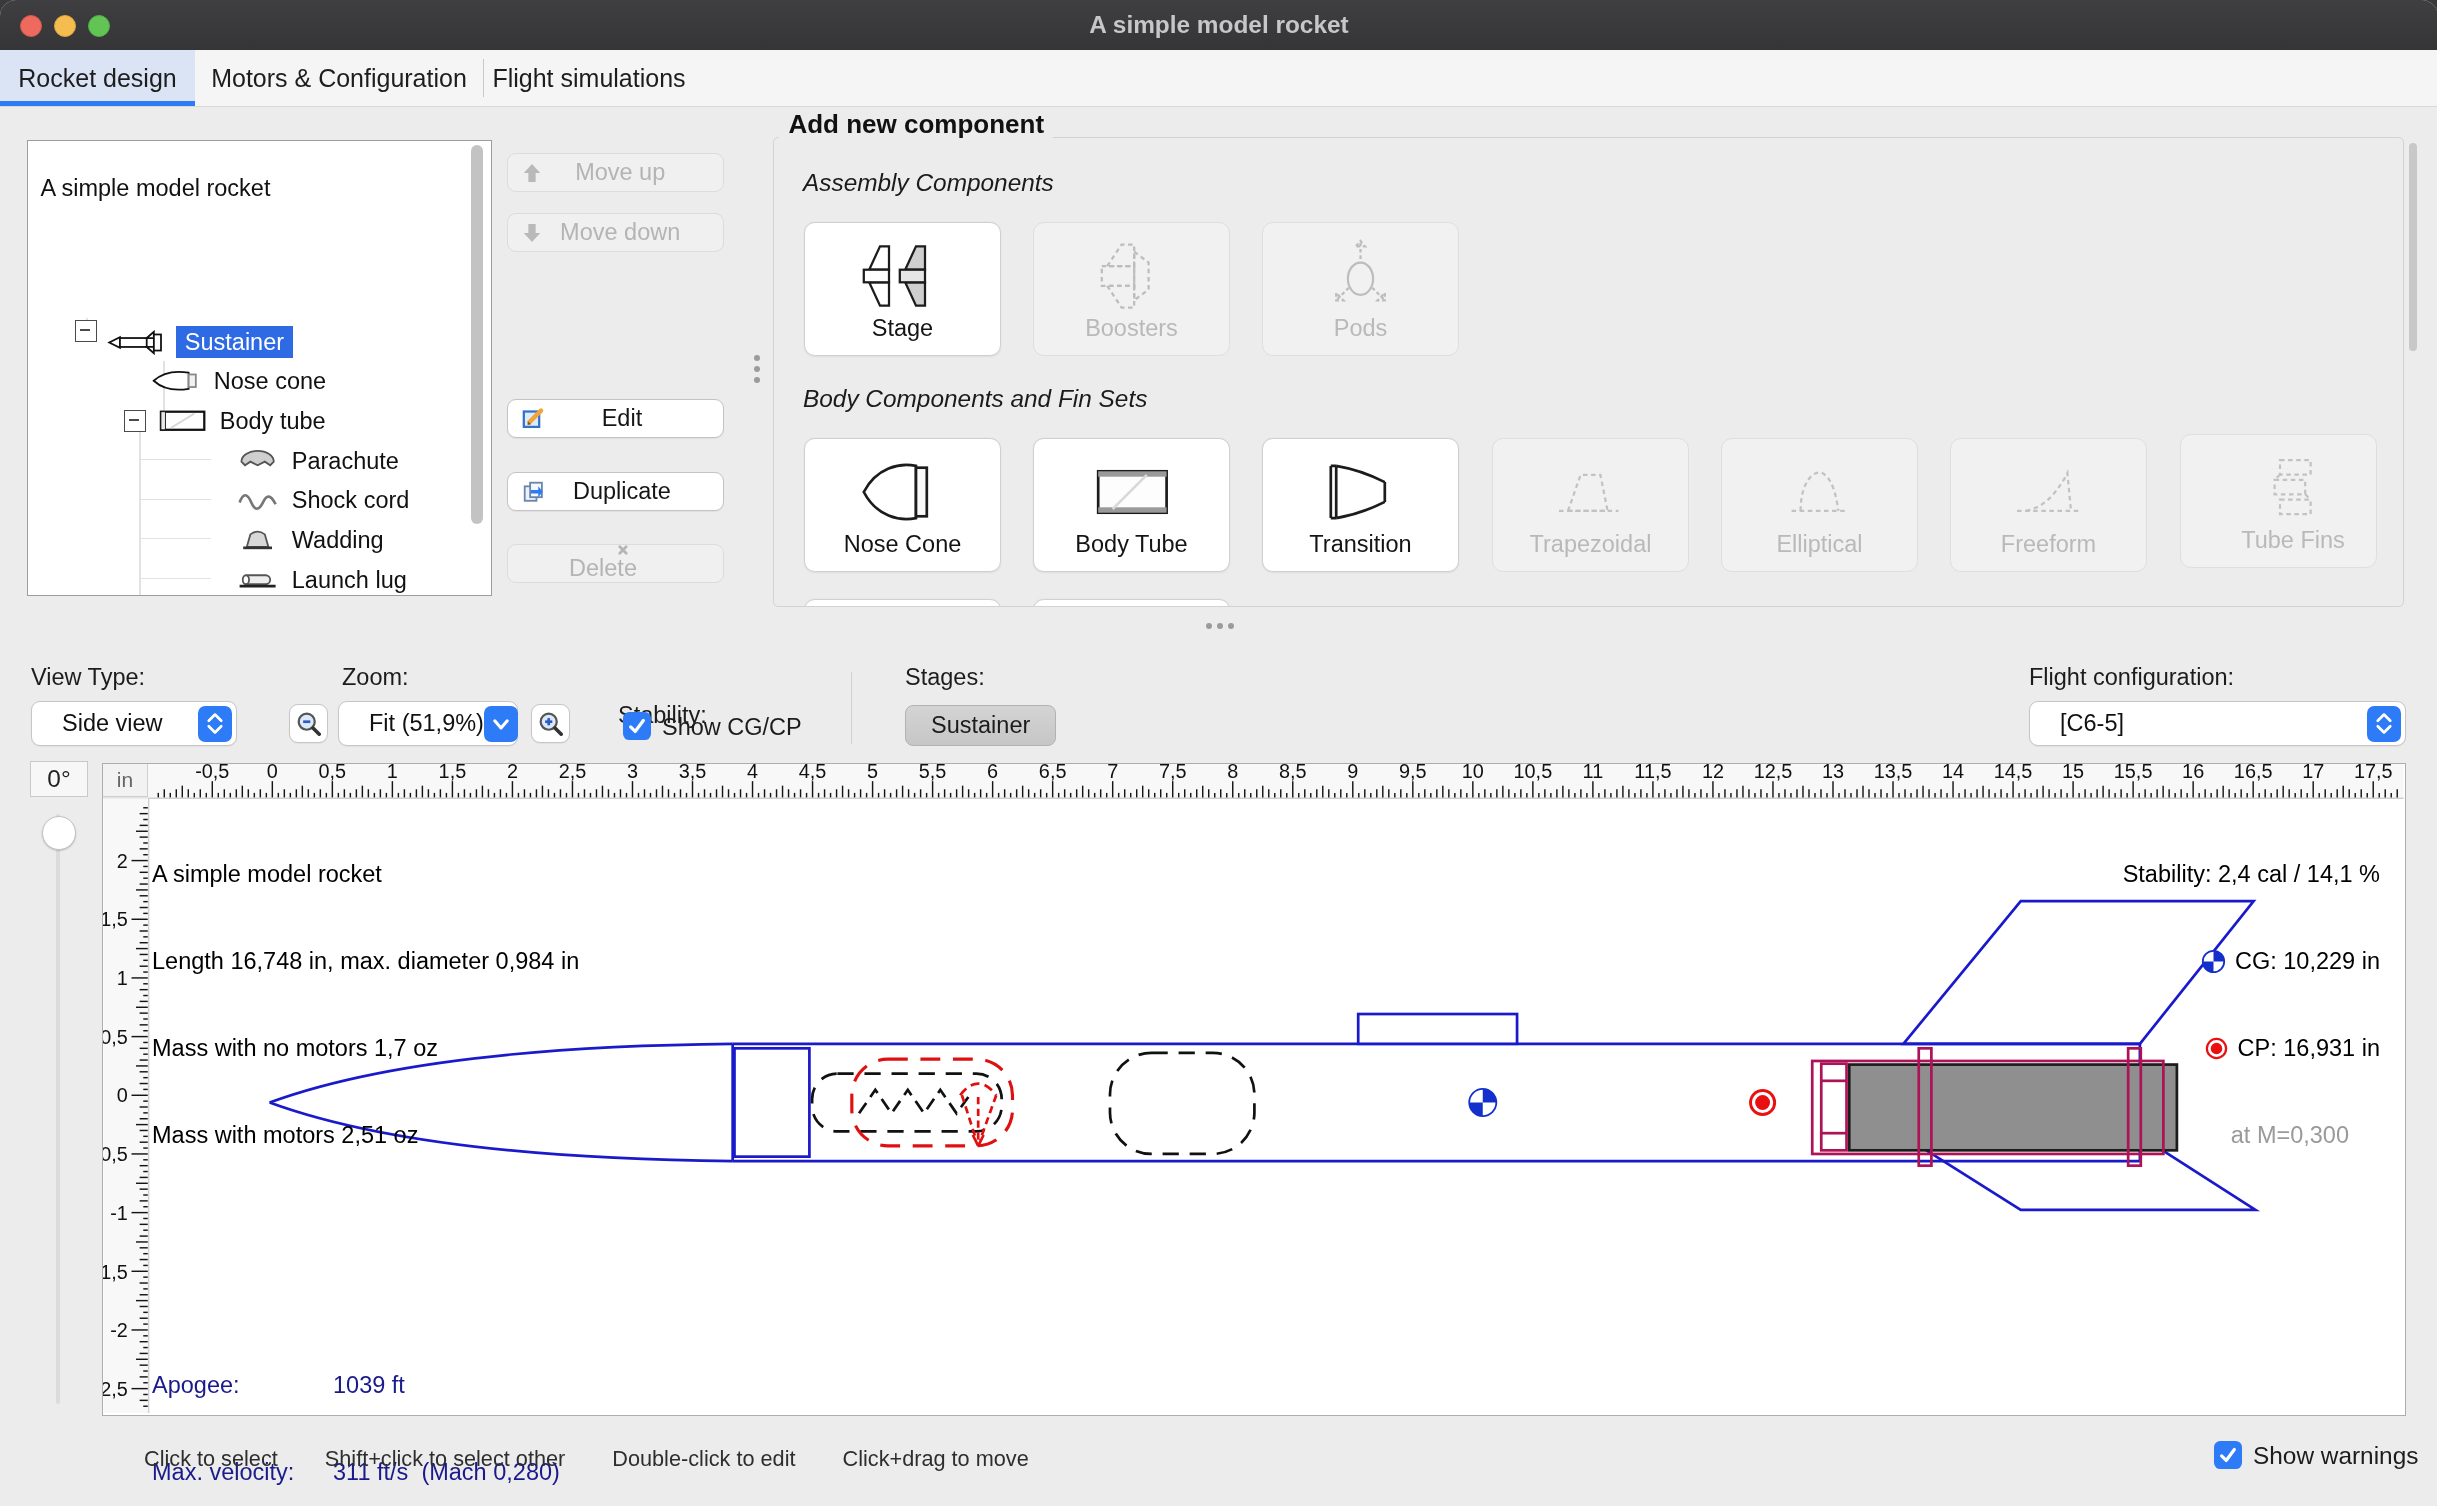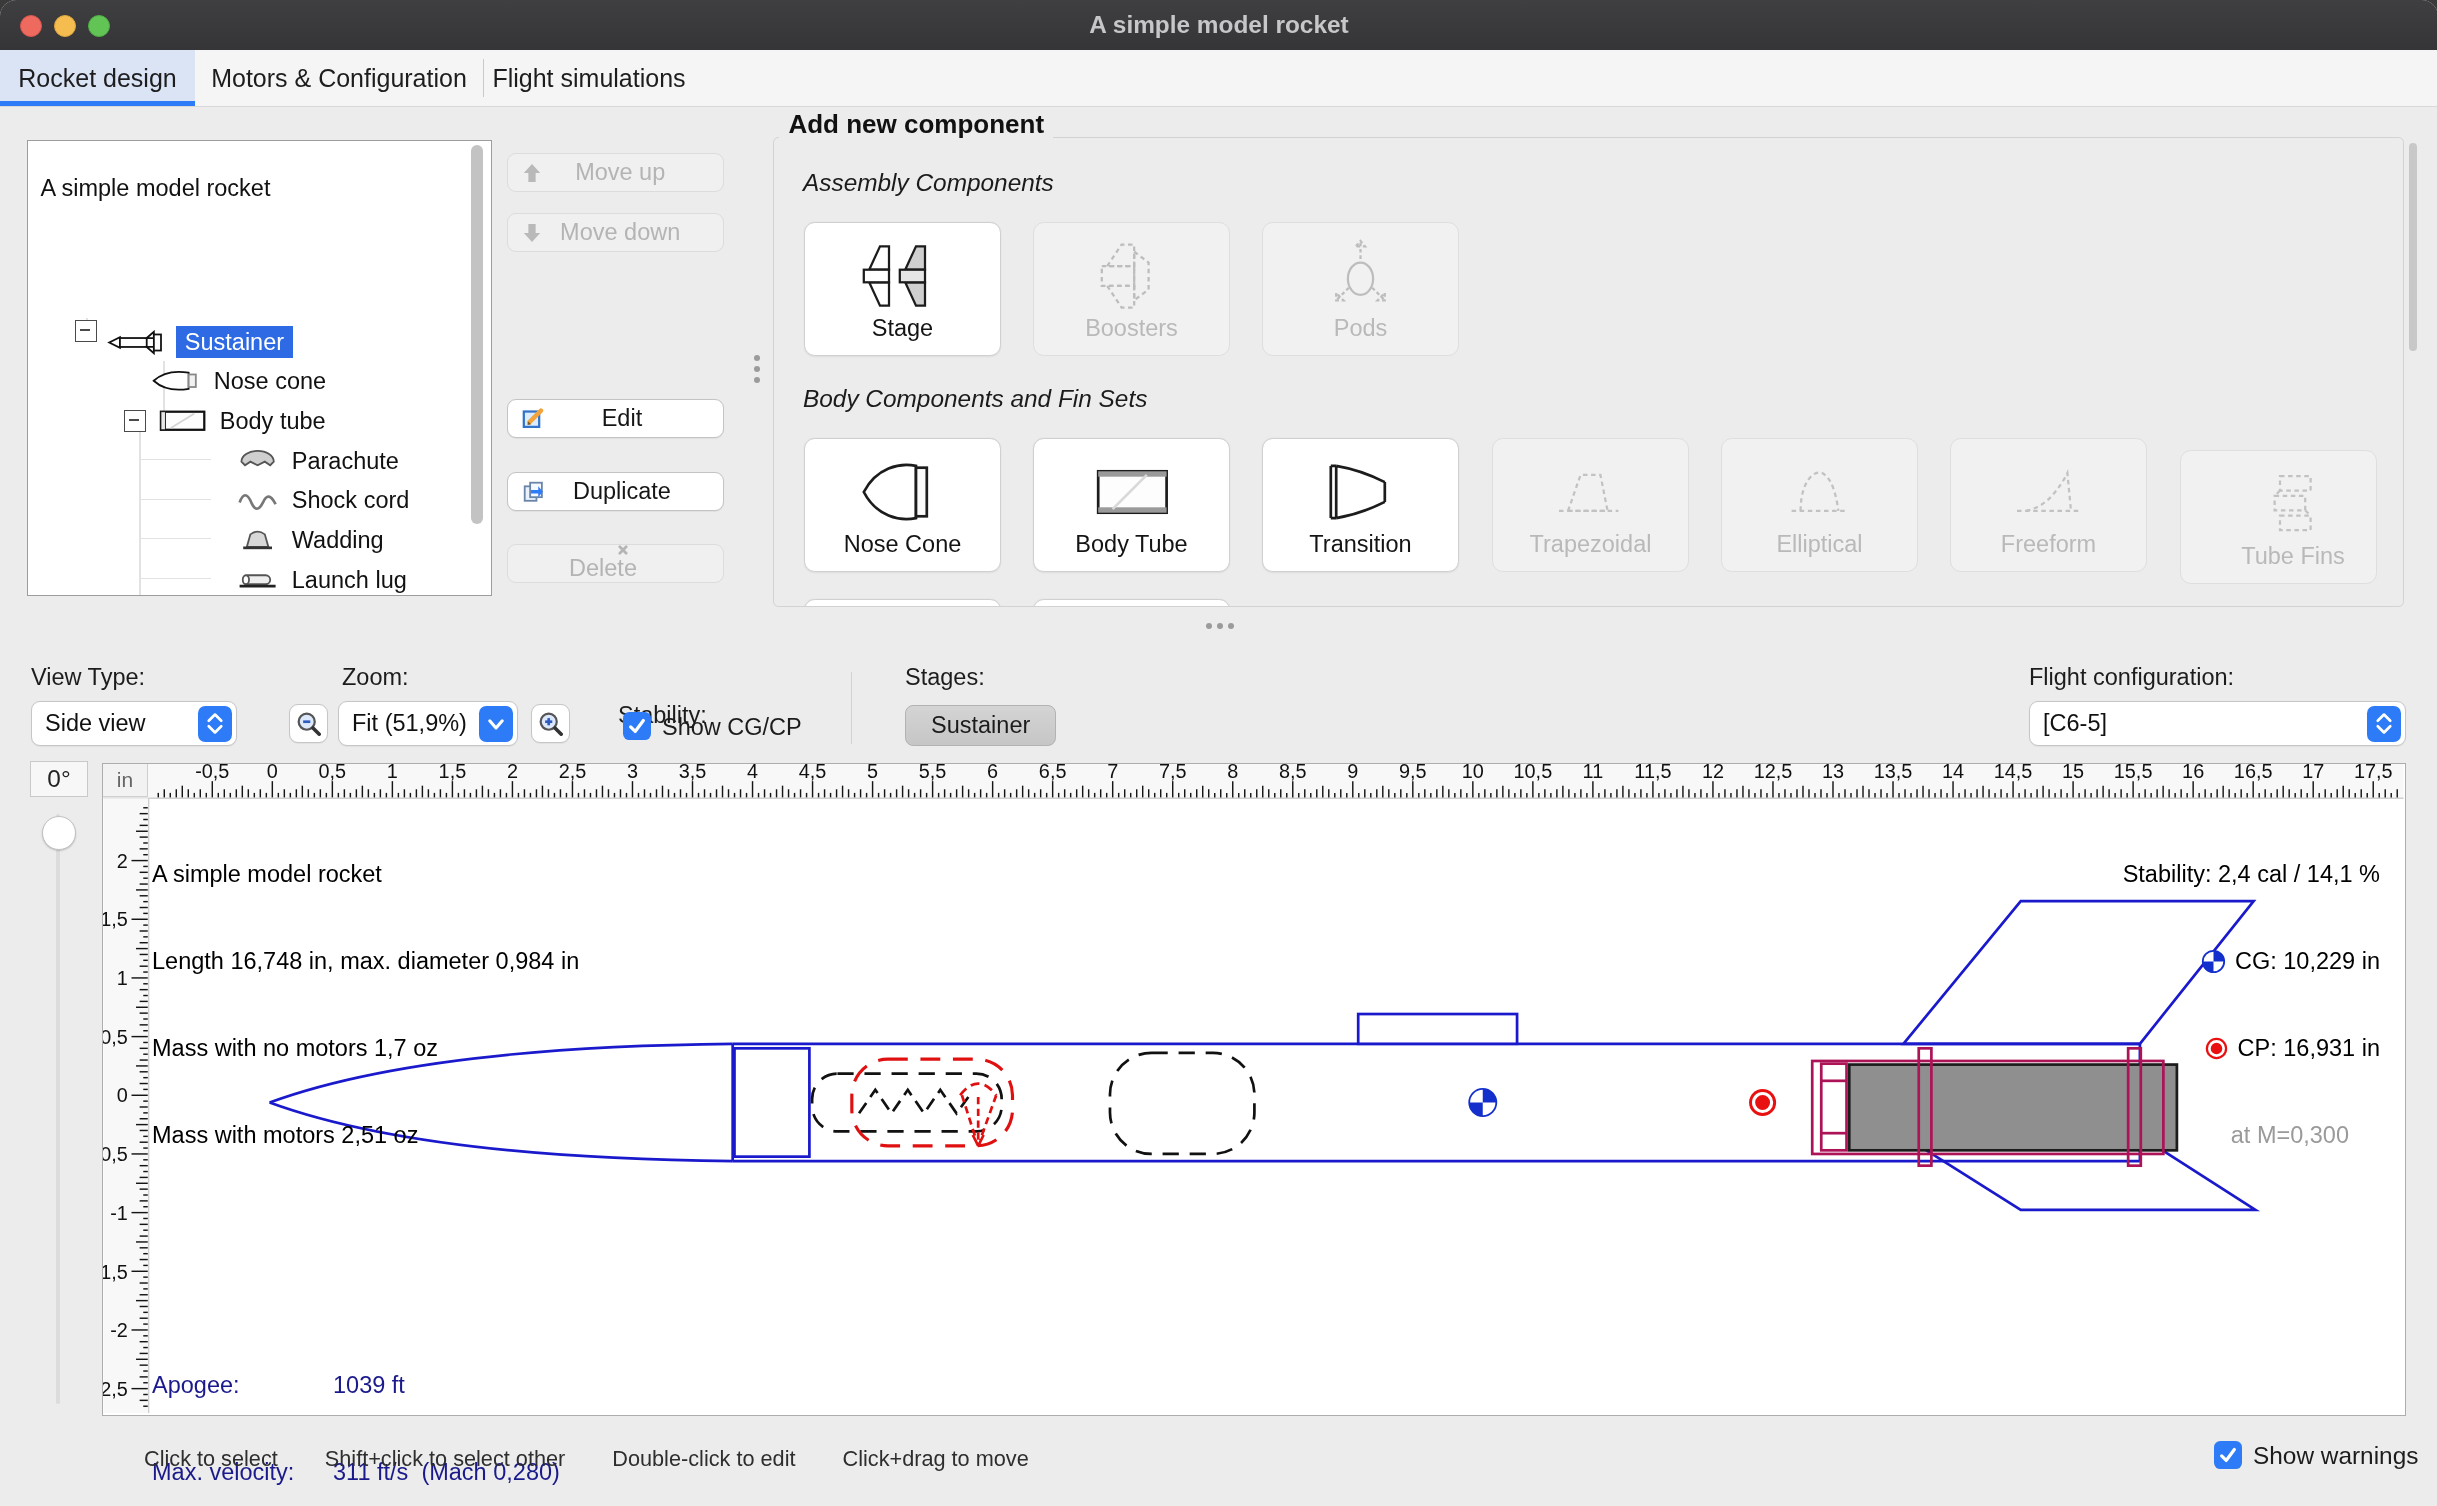--- a/index.html
+++ b/index.html
@@ -45,21 +45,21 @@
   .card.on{background:#fff;border:0.9px solid #d0d0d0;box-shadow:0 0.9px 1.8px rgba(0,0,0,.07);}
   .card.off{background:#f1f1f1;border:0.9px solid #dedede;}
   .card .clabel{position:absolute;bottom:12.6px;font-size:23.5px;}
   .card.on .clabel{color:#141414;}
   .card.off .clabel{color:#b9b9b9;}
   .card .cicon{margin-top:16.3px;}
   .panelscroll{position:absolute;left:2409px;top:143px;width:8.1px;height:208px;border-radius:4.5px;background:#c8c8c8;}
   
   .tlabel{position:absolute;font-size:23.5px;color:#1c1c1c;}
   .select{position:absolute;height:45px;background:#fff;border:0.9px solid #c6c6c6;border-radius:9px;box-sizing:border-box;display:flex;align-items:center;box-shadow:0 0.9px 0.9px rgba(0,0,0,.05);}
-  .select .val{flex:1;font-size:23.5px;color:#111;padding-left:13px;white-space:nowrap;}
+  .select .val{flex:1;font-size:23.5px;color:#111;padding-left:30px;white-space:nowrap;}
   .spincap{width:34px;height:36px;margin-right:3.6px;border-radius:7.2px;background:#2d7bf6;display:flex;align-items:center;justify-content:center;flex:none;}
   .sqbtn{position:absolute;width:39px;height:39px;background:#fff;border:0.9px solid #c6c6c6;border-radius:9px;box-sizing:border-box;display:flex;align-items:center;justify-content:center;box-shadow:0 0.9px 0.9px rgba(0,0,0,.05);}
   .checkbox{position:absolute;width:28px;height:28px;border-radius:6.3px;background:#2d7bf6;display:flex;align-items:center;justify-content:center;}
   .toolsep{position:absolute;width:0.9px;background:#d2d2d2;}
   .stagebtn{position:absolute;height:41px;border-radius:8.1px;background:linear-gradient(#d4d4d4,#c6c6c6);border:0.9px solid #b2b2b2;box-sizing:border-box;display:flex;align-items:center;justify-content:center;font-size:23.5px;color:#1c1c1c;padding:0 25px;}
   
   .rotbox{position:absolute;left:30px;top:761px;width:58px;height:36px;background:#f7f7f7;border:0.9px solid #c9c9c9;box-sizing:border-box;display:flex;align-items:center;justify-content:center;font-size:24.4px;color:#222;}
   .slidertrack{position:absolute;left:56px;top:814px;width:3.6px;height:590px;background:#dcdcdc;border-radius:1.8px;}
   .sliderknob{position:absolute;left:42px;top:816px;width:32px;height:32px;border-radius:50%;background:#fff;border:0.9px solid #c2c2c2;box-shadow:0 0.9px 1.8px rgba(0,0,0,.2);}
   
@@ -314,21 +314,21 @@
       </div>
       <div class="card off" style="left:1176px;top:300px;">
         <svg class="cicon" width="99" height="74" viewBox="0 0 110 82">
             <g stroke="#c2c2c2" stroke-width="2.5" fill="none" stroke-dasharray="5 4">
               <path d="M30,62 Q48,58 60,44 Q70,32 76,20 L80,62"></path>
               <line x1="20" y1="62" x2="90" y2="62"></line>
             </g>
           </svg>
         <span class="clabel">Freeform</span>
       </div>
-      <div class="card off" style="left:1406px;top:312px;padding-left:29px;">
+      <div class="card off" style="left:1406px;top:296px;padding-left:29px;">
         <svg class="cicon" width="99" height="74" viewBox="0 0 110 82">
             <g stroke="#c2c2c2" stroke-width="2.5" fill="none" stroke-dasharray="5 4">
               <rect x="40" y="10" width="34" height="16"></rect>
               <rect x="34" y="32" width="34" height="16"></rect>
               <rect x="40" y="54" width="34" height="16"></rect>
               <line x1="40" y1="26" x2="34" y2="32"></line>
               <line x1="68" y1="48" x2="74" y2="54"></line>
             </g>
           </svg>
         <span class="clabel">Tube Fins</span>

